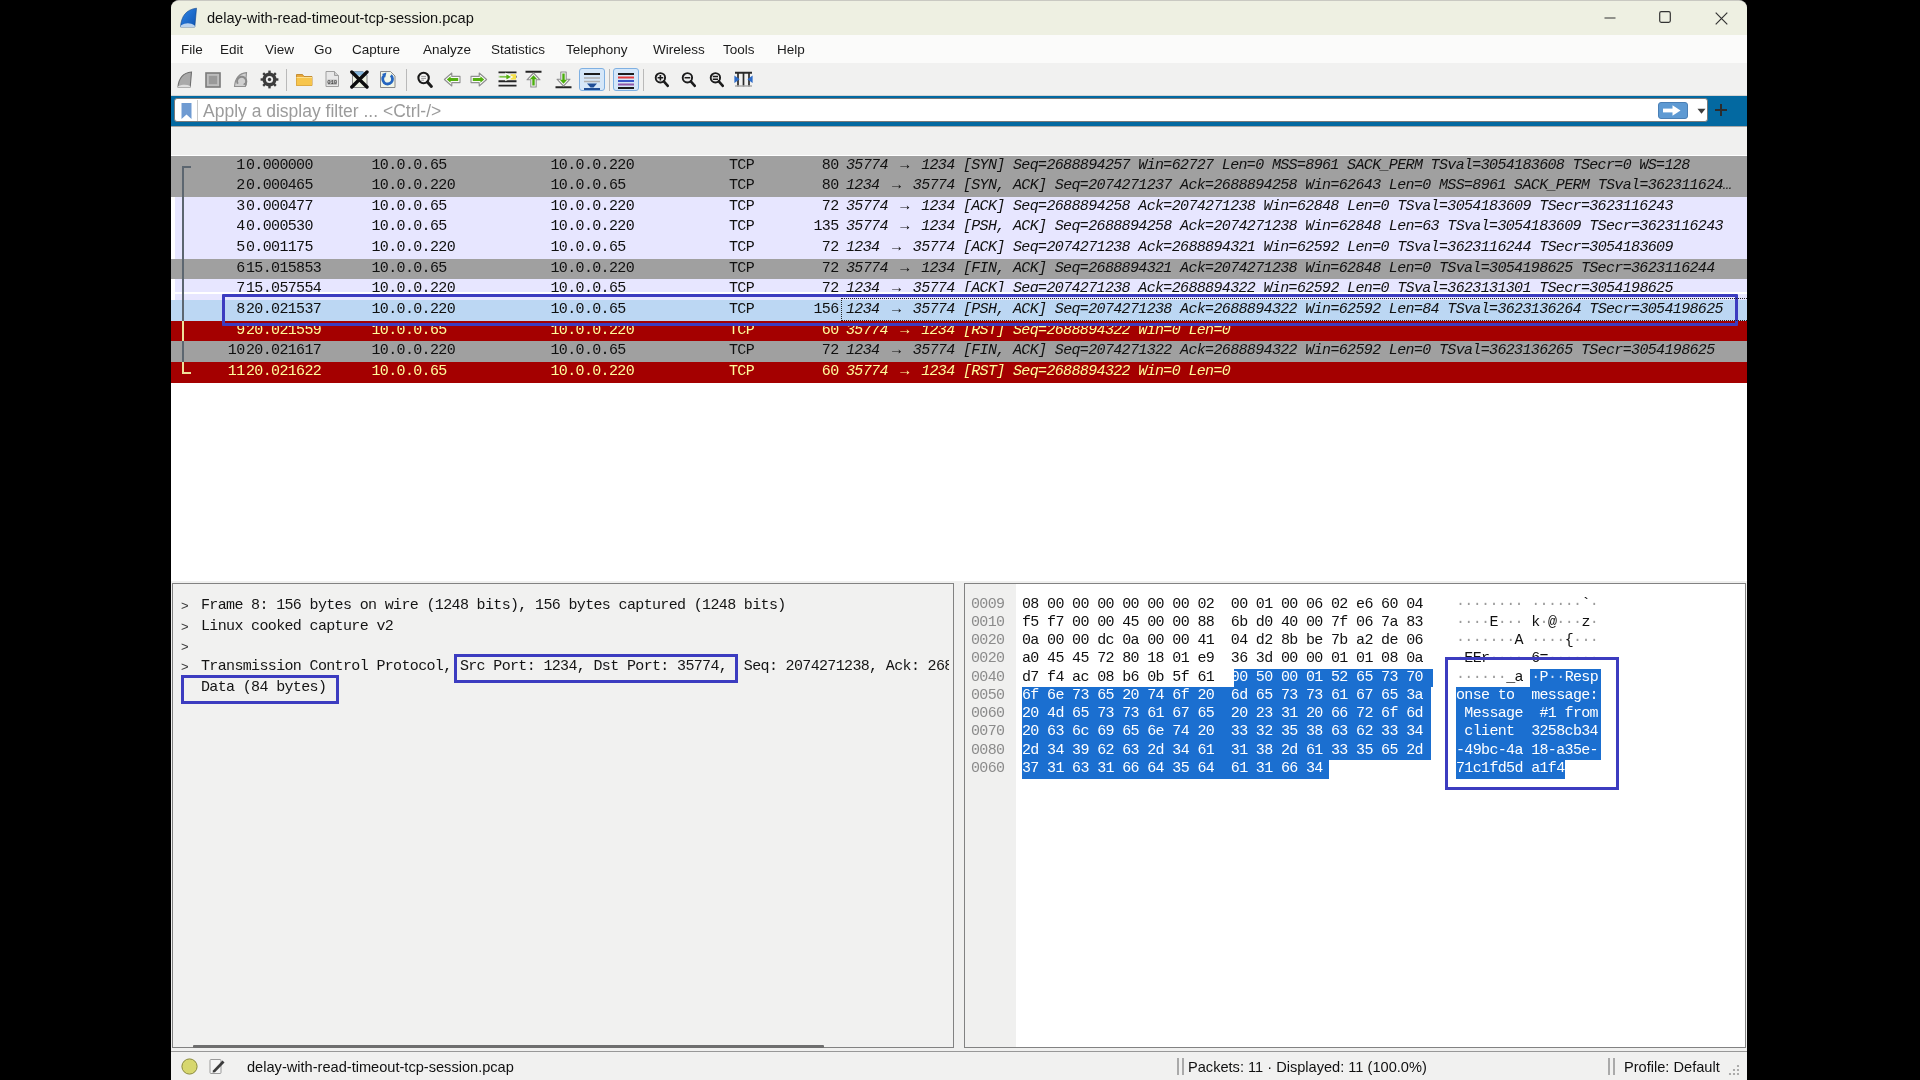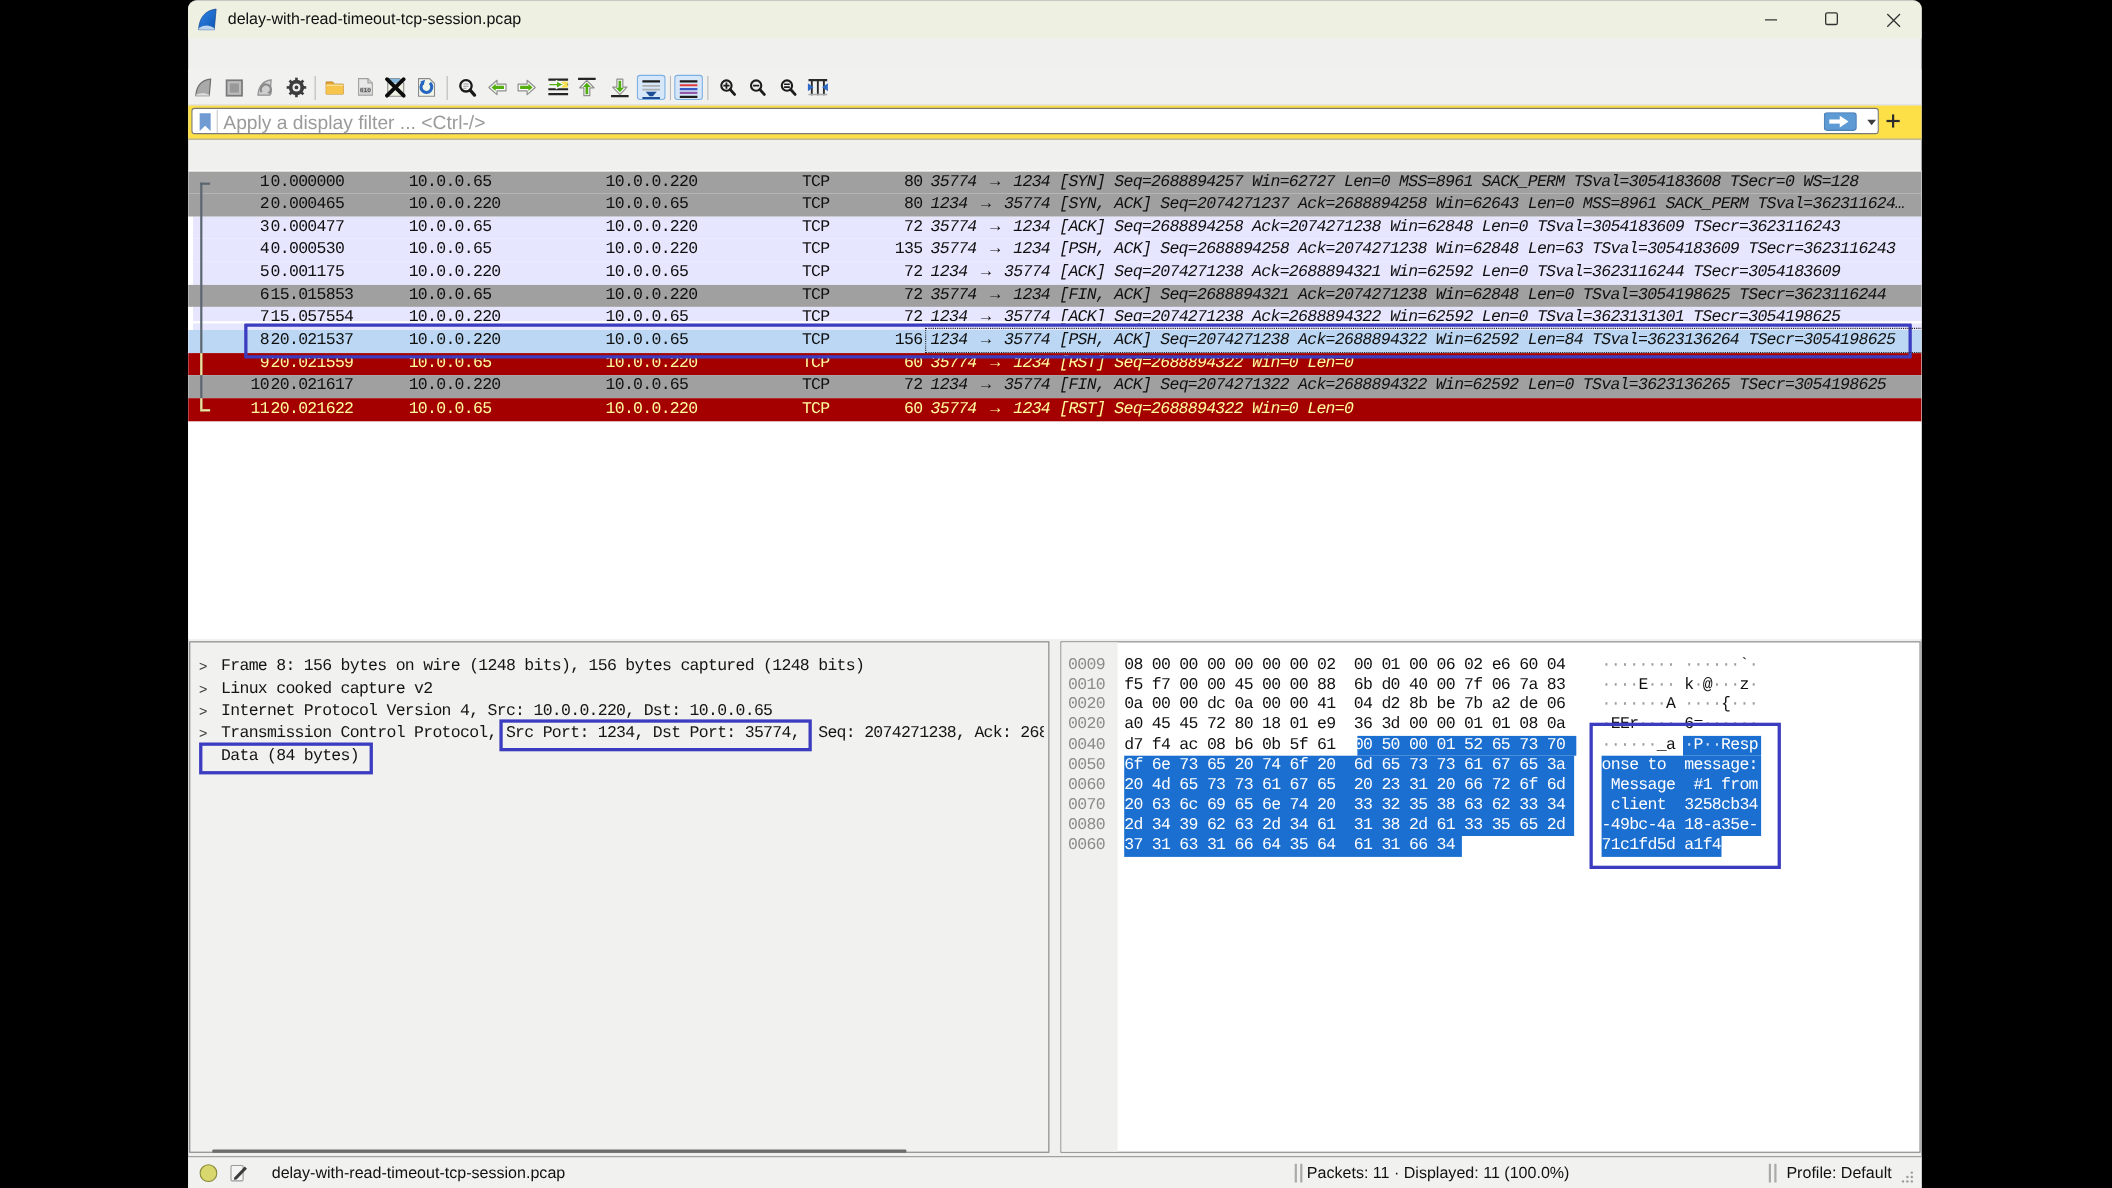--- a/index.html
+++ b/index.html
@@ -12,21 +12,21 @@
   }
   .abs { position:absolute; }
   .mono { font-family:"Liberation Mono", monospace; font-size:15px; letter-spacing:-0.65px; white-space:pre; }
   #title { left:0; top:0; width:100%; height:34px; background:#eef0e2; }
   #title .t { left:36px; top:8.5px; font-size:14.6px; color:#111; }
   #menu { left:0; top:34px; width:100%; height:28px; background:#fbfbfa; }
   #menu span { position:absolute; top:7px; font-size:13.5px; }
   #tools { left:0; top:62px; width:100%; height:33px; background:#f1f1f0; border-bottom:1px solid #d5d5d5; }
   .sep { position:absolute; top:6px; width:1px; height:22px; background:#b9b9b9; }
   .tbox { position:absolute; top:5px; width:26px; height:23px; background:#d5e7f9; border:1px solid #7fb0e2; border-radius:3px; }
-  #filter { left:0; top:95px; width:100%; height:31px; background:#fde047; border-bottom:1px solid #a8a8a8; }
+  #filter { left:0; top:95px; width:100%; height:31px; background:#0369a1; border-bottom:1px solid #a8a8a8; }
   #finput { position:absolute; left:3px; top:2px; width:1534px; height:24px; background:#fff; border:1px solid #7a7a7a; border-radius:3px; }
   #fph { position:absolute; left:28px; top:1.5px; font-size:17.5px; color:#9b9b9b; }
   #phead { left:0; top:126px; width:100%; height:28px; background:#fff; border-bottom:1px solid #c4c4c4; box-shadow:0 -1px 0 #e2e2e2 inset; }
   #phead span { position:absolute; top:6px; font-size:13.5px; color:#101010; }
   #phead i { position:absolute; top:2px; width:1px; height:24px; background:#dcdcdc; }
   #plist { left:0; top:154px; width:100%; height:426px; background:#fff; overflow:hidden; color:#101010; }
   .row { position:absolute; left:0; width:1576px; height:20.63px; }
   .row div { position:absolute; top:0; height:20.63px; line-height:20.63px; overflow:hidden; }
   .c1 { left:0;    width:73.5px;  text-align:right; }
   .c2 { left:75px; width:78px; text-align:left; }
@@ -66,20 +66,33 @@
     <svg class="abs" style="left:1433px;top:11px" width="12" height="12">
         <line x1="0.5" y1="6" x2="11.5" y2="6" stroke="#333" stroke-width="1.2"></line>
       </svg>
     <svg class="abs" style="left:1488px;top:10px" width="13" height="13">
         <rect x="0.7" y="0.7" width="10.6" height="10.6" rx="1.5" fill="none" stroke="#333" stroke-width="1.2"></rect>
       </svg>
     <svg class="abs" style="left:1544px;top:10.5px" width="13" height="13">
         <path d="M0.7,0.7 L12.3,12.3 M12.3,0.7 L0.7,12.3" stroke="#333" stroke-width="1.2"></path>
       </svg>
   </div>
+  <div id="menu" class="abs">
+    <span style="left:10px">File</span>
+    <span style="left:49px">Edit</span>
+    <span style="left:94px">View</span>
+    <span style="left:143px">Go</span>
+    <span style="left:181px">Capture</span>
+    <span style="left:252px">Analyze</span>
+    <span style="left:320px">Statistics</span>
+    <span style="left:395px">Telephony</span>
+    <span style="left:482px">Wireless</span>
+    <span style="left:552px">Tools</span>
+    <span style="left:606px">Help</span>
+  </div>
   <div id="tools" class="abs">
       <svg class="abs" style="left:5.199999999999989px;top:7px" width="19" height="19" viewBox="0 0 19 19">
         <path d="M2,17 C2.8,7.5 7.5,2.8 15.5,2 L14.2,17 Z" fill="#a9a9a9" stroke="#6f6f6f" stroke-width="1.1"></path>
         <path d="M2.3,16 C7,14.2 10.4,14.2 14.3,16.1 L14.2,17 L2,17 Z" fill="#dedede"></path>
       </svg>
       <svg class="abs" style="left:32.80000000000001px;top:8px" width="18" height="18" viewBox="0 0 18 18">
         <rect x="2" y="2" width="14" height="14" fill="#bdbdbd" stroke="#7a7a7a" stroke-width="1.6"></rect>
         <rect x="4.8" y="4.8" width="8.4" height="8.4" fill="#999"></rect>
       </svg>
       <svg class="abs" style="left:60.5px;top:7px" width="19" height="19" viewBox="0 0 19 19">
@@ -222,21 +235,20 @@
       <div class="abs" style="left:4.7px;top:0.3px;width:2.1px;height:11.5px;background:#2c2c2c"></div>
     </div>
   </div>
   <div id="plist" class="abs mono"><div class="row bg-gray" style="top:0.60px"><div class="c1">1</div><div class="c2">0.000000</div><div class="c3">10.0.0.65</div><div class="c4">10.0.0.220</div><div class="c5">TCP</div><div class="c6">80</div><div class="c7">35774 <span class="arr">→</span> 1234 [SYN] Seq=2688894257 Win=62727 Len=0 MSS=8961 SACK_PERM TSval=3054183608 TSecr=0 WS=128</div></div><div class="row bg-gray" style="top:21.23px"><div class="c1">2</div><div class="c2">0.000465</div><div class="c3">10.0.0.220</div><div class="c4">10.0.0.65</div><div class="c5">TCP</div><div class="c6">80</div><div class="c7">1234 <span class="arr">→</span> 35774 [SYN, ACK] Seq=2074271237 Ack=2688894258 Win=62643 Len=0 MSS=8961 SACK_PERM TSval=362311624…</div></div><div class="row bg-lav" style="top:41.86px"><div class="c1">3</div><div class="c2">0.000477</div><div class="c3">10.0.0.65</div><div class="c4">10.0.0.220</div><div class="c5">TCP</div><div class="c6">72</div><div class="c7">35774 <span class="arr">→</span> 1234 [ACK] Seq=2688894258 Ack=2074271238 Win=62848 Len=0 TSval=3054183609 TSecr=3623116243</div></div><div class="row bg-lav" style="top:62.49px"><div class="c1">4</div><div class="c2">0.000530</div><div class="c3">10.0.0.65</div><div class="c4">10.0.0.220</div><div class="c5">TCP</div><div class="c6">135</div><div class="c7">35774 <span class="arr">→</span> 1234 [PSH, ACK] Seq=2688894258 Ack=2074271238 Win=62848 Len=63 TSval=3054183609 TSecr=3623116243</div></div><div class="row bg-lav" style="top:83.12px"><div class="c1">5</div><div class="c2">0.001175</div><div class="c3">10.0.0.220</div><div class="c4">10.0.0.65</div><div class="c5">TCP</div><div class="c6">72</div><div class="c7">1234 <span class="arr">→</span> 35774 [ACK] Seq=2074271238 Ack=2688894321 Win=62592 Len=0 TSval=3623116244 TSecr=3054183609</div></div><div class="row bg-gray" style="top:103.75px"><div class="c1">6</div><div class="c2">15.015853</div><div class="c3">10.0.0.65</div><div class="c4">10.0.0.220</div><div class="c5">TCP</div><div class="c6">72</div><div class="c7">35774 <span class="arr">→</span> 1234 [FIN, ACK] Seq=2688894321 Ack=2074271238 Win=62848 Len=0 TSval=3054198625 TSecr=3623116244</div></div><div class="row bg-lav" style="top:124.38px"><div class="c1">7</div><div class="c2">15.057554</div><div class="c3">10.0.0.220</div><div class="c4">10.0.0.65</div><div class="c5">TCP</div><div class="c6">72</div><div class="c7">1234 <span class="arr">→</span> 35774 [ACK] Seq=2074271238 Ack=2688894322 Win=62592 Len=0 TSval=3623131301 TSecr=3054198625</div></div><div class="row bg-sel" style="top:145.01px"><div class="c1">8</div><div class="c2">20.021537</div><div class="c3">10.0.0.220</div><div class="c4">10.0.0.65</div><div class="c5">TCP</div><div class="c6">156</div><div class="c7">1234 <span class="arr">→</span> 35774 [PSH, ACK] Seq=2074271238 Ack=2688894322 Win=62592 Len=84 TSval=3623136264 TSecr=3054198625</div></div><div class="row bg-red" style="top:165.64px"><div class="c1">9</div><div class="c2">20.021559</div><div class="c3">10.0.0.65</div><div class="c4">10.0.0.220</div><div class="c5">TCP</div><div class="c6">60</div><div class="c7">35774 <span class="arr">→</span> 1234 [RST] Seq=2688894322 Win=0 Len=0</div></div><div class="row bg-gray" style="top:186.27px"><div class="c1">10</div><div class="c2">20.021617</div><div class="c3">10.0.0.220</div><div class="c4">10.0.0.65</div><div class="c5">TCP</div><div class="c6">72</div><div class="c7">1234 <span class="arr">→</span> 35774 [FIN, ACK] Seq=2074271322 Ack=2688894322 Win=62592 Len=0 TSval=3623136265 TSecr=3054198625</div></div><div class="row bg-red" style="top:206.90px"><div class="c1">11</div><div class="c2">20.021622</div><div class="c3">10.0.0.65</div><div class="c4">10.0.0.220</div><div class="c5">TCP</div><div class="c6">60</div><div class="c7">35774 <span class="arr">→</span> 1234 [RST] Seq=2688894322 Win=0 Len=0</div></div><div class="abs" style="left:0px;top:137.4px;width:1576px;height:1.8px;background:#fff"></div><div class="abs" style="left:11px;top:10.9px;width:2px;height:206.3px;background:#5c6670"></div><div class="abs" style="left:11px;top:10.9px;width:9px;height:2px;background:#5c6670"></div><div class="abs" style="left:11px;top:217.2px;width:9px;height:2px;background:#5c6670"></div><div class="abs" style="left:11px;top:165.6px;width:2px;height:20.6px;background:#efe09a"></div><div class="abs" style="left:11px;top:206.9px;width:2px;height:10.3px;background:#efe09a"></div><div class="abs" style="left:11px;top:217.2px;width:9px;height:2px;background:#efe09a"></div><div class="bluebox" style="left:51px;top:139.2px;width:1516px;height:31.4px;border-radius:1px"></div><div class="abs" style="left:670px;top:142.8px;width:1066px;height:23.4px;border:1px dotted #222"></div></div>
   <div id="detail">
       <span class="abs" style="left:8px;top:12.1px;height:20.4px;line-height:20.4px;font-size:13px;color:#3a3a3a;font-family:Liberation Sans,sans-serif">&gt;</span>
       <div class="abs mono" style="left:28px;top:12.1px;height:20.4px;line-height:20.4px;width:748px;overflow:hidden;color:#141414">Frame 8: 156 bytes on wire (1248 bits), 156 bytes captured (1248 bits)</div>
       <span class="abs" style="left:8px;top:32.5px;height:20.4px;line-height:20.4px;font-size:13px;color:#3a3a3a;font-family:Liberation Sans,sans-serif">&gt;</span>
       <div class="abs mono" style="left:28px;top:32.5px;height:20.4px;line-height:20.4px;width:748px;overflow:hidden;color:#141414">Linux cooked capture v2</div>
       <span class="abs" style="left:8px;top:52.9px;height:20.4px;line-height:20.4px;font-size:13px;color:#3a3a3a;font-family:Liberation Sans,sans-serif">&gt;</span>
-      <div class="abs mono" style="left:28px;top:52.9px;height:20.4px;line-height:20.4px;width:748px;overflow:hidden;color:#141414">Internet Protocol Version 4, Src: 10.0.0.220, Dst: 10.0.0.65</div>
       <span class="abs" style="left:8px;top:73.3px;height:20.4px;line-height:20.4px;font-size:13px;color:#3a3a3a;font-family:Liberation Sans,sans-serif">&gt;</span>
       <div class="abs mono" style="left:28px;top:73.3px;height:20.4px;line-height:20.4px;width:748px;overflow:hidden;color:#141414">Transmission Control Protocol, Src Port: 1234, Dst Port: 35774,  Seq: 2074271238, Ack: 2688894322, Len: 84</div>
       <div class="abs mono" style="left:28px;top:93.7px;height:20.4px;line-height:20.4px;width:748px;overflow:hidden;color:#141414">Data (84 bytes)</div>
       <div class="bluebox" style="left:281px;top:69.5px;width:284px;height:29px"></div>
       <div class="bluebox" style="left:8px;top:91px;width:158px;height:29px"></div>
       <div class="abs" style="left:20px;top:461px;width:631px;height:2.6px;background:#6e6e6e;border-radius:1px"></div>
     </div>
   <div id="hex">
       <div class="abs" style="left:0;top:0;width:51px;height:463px;background:#f0f0ef"></div>
       <div class="abs" style="left:269.4000000000001px;top:84.50px;width:198.5999999999999px;height:18.75px;background:#1b6fd0"></div>

